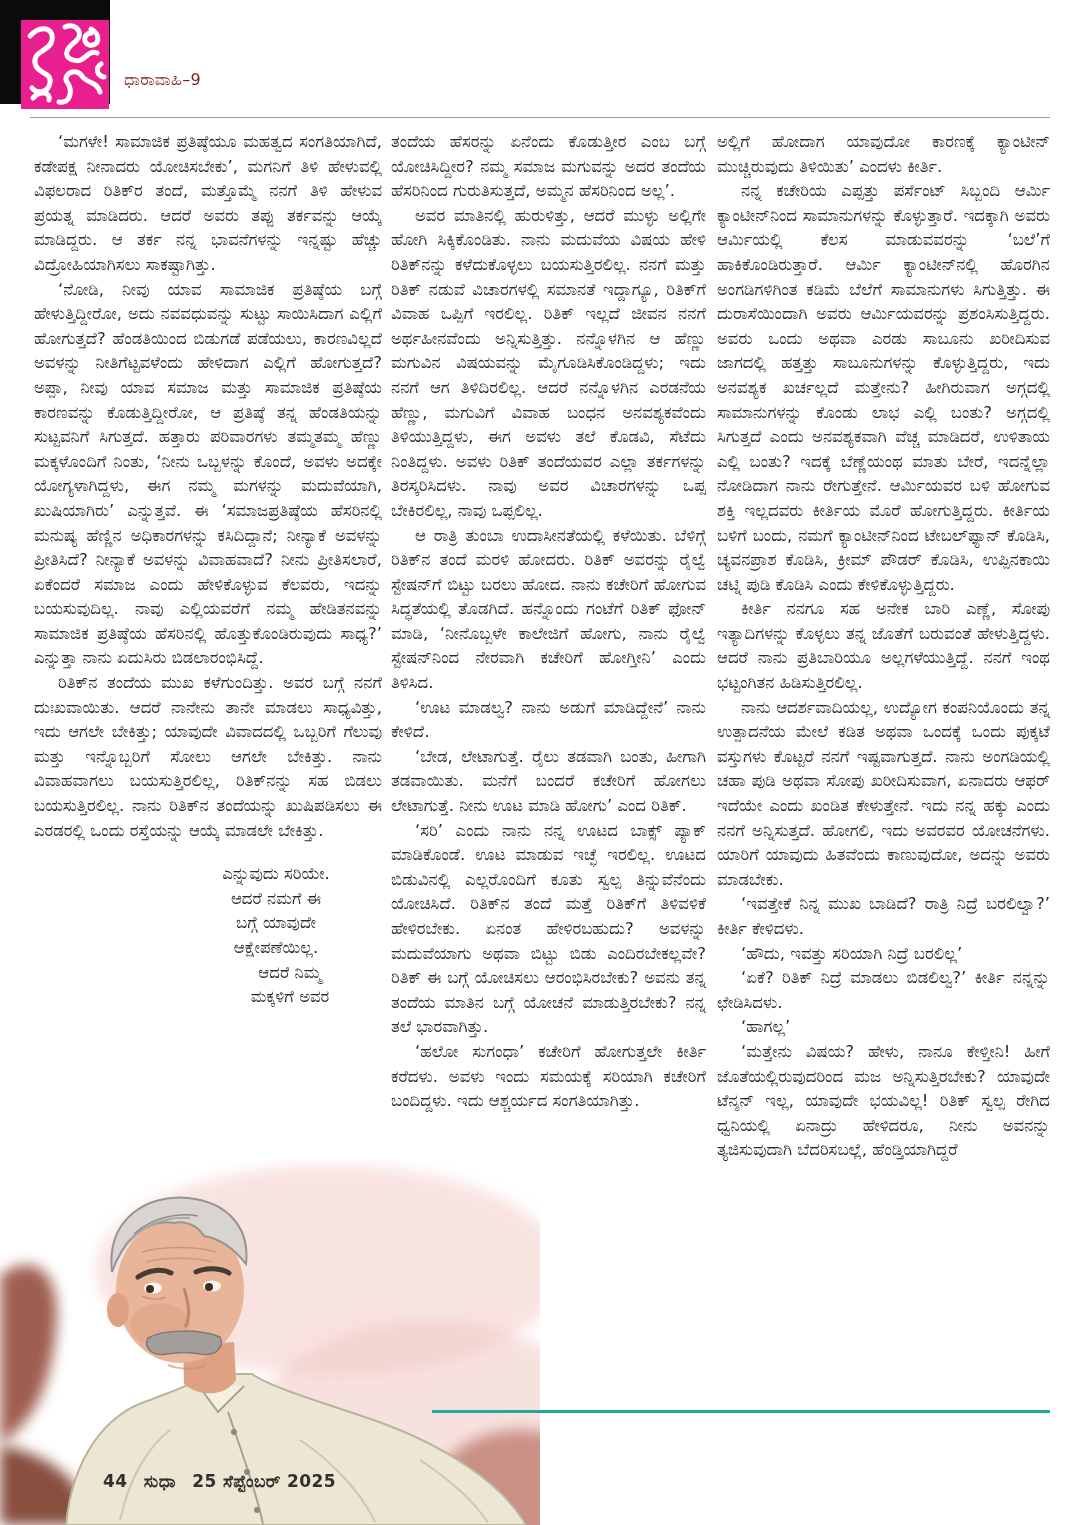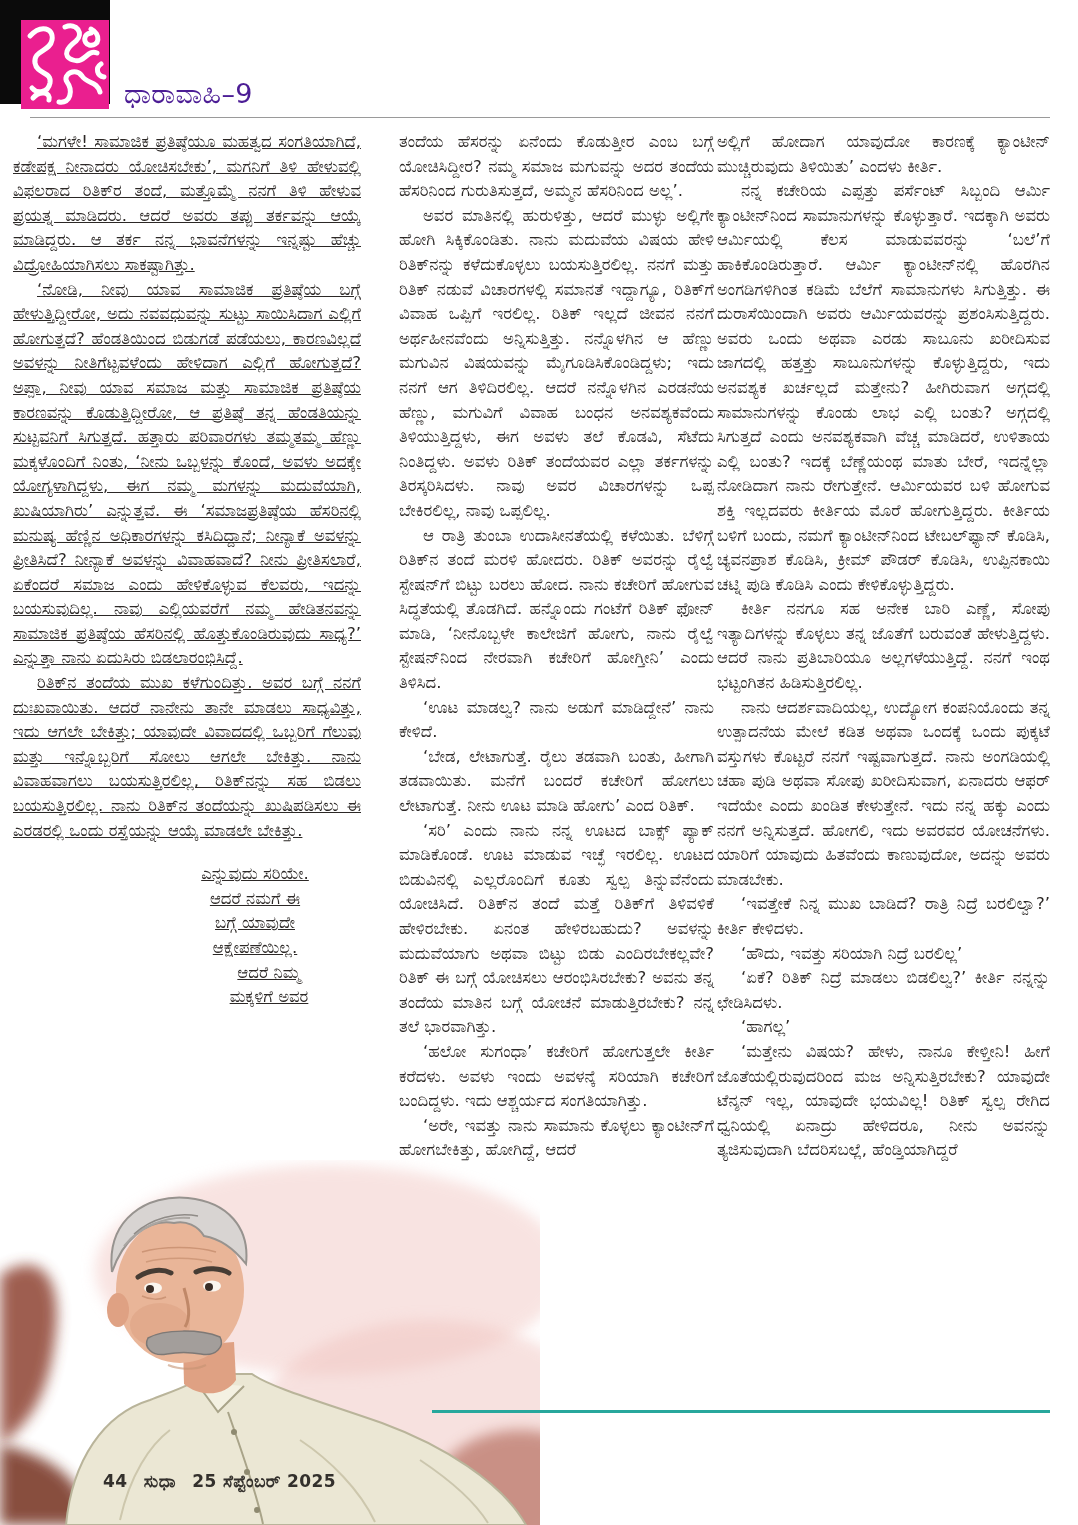--- a/index.html
+++ b/index.html
@@ -9,26 +9,26 @@
     margin:0 auto;
     background:#ffffff;
     overflow:hidden;
     font-family:"DejaVu Sans", sans-serif;
     color:#2c2826;
   }
   
   .logo-black{position:absolute;left:0;top:0;width:110px;height:104px;background:#0b0b0b;}
   .logo-pink{position:absolute;left:21px;top:20px;width:88px;height:89px;background:#ea1f8f;}
   .logo-pink svg{display:block;}
-  .serial-title{position:absolute;left:124px;top:78px;font-size:27px;font-weight:400;color:#4c1d95;letter-spacing:.3px;}
+  .serial-title{position:absolute;left:124px;top:70px;font-size:16px;font-weight:400;color:#7f1d1d;letter-spacing:.3px;}
   .header-rule{position:absolute;left:30px;top:117px;width:1020px;height:1px;background:#9a9a9a;}
   
   .col{position:absolute;top:130px;text-align:justify;font-size:16.5px;line-height:24.6px;z-index:2;}
-  #col1{left:13px;width:348px;text-decoration:underline;}
-  #col2{left:391px;width:315px;margin-left:8px;}
+  #col1{left:34px;width:348px;}
+  #col2{left:391px;width:315px;}
   #col3{left:717px;width:333px;}
   .col p{margin:0;text-indent:24px;}
   .col p.noindent{text-indent:0;}
   
   .wrap-lines{width:212px;margin-left:auto;text-align:center;margin-top:19px;}
   .wrap-lines div{text-indent:0;line-height:24.6px;}
   .wrap-lines div:nth-child(5),.wrap-lines div:nth-child(6){padding-left:28px;}
   
   .illustration{position:absolute;left:0;top:1160px;width:540px;height:365px;z-index:1;}
   
@@ -73,22 +73,21 @@
     </div>
   </div>
 
   <div class="col" id="col2">
     <p class="noindent">ತಂದೆಯ ಹೆಸರನ್ನು ಏನೆಂದು ಕೊಡುತ್ತೀರ ಎಂಬ ಬಗ್ಗೆ ಯೋಚಿಸಿದ್ದೀರ? ನಮ್ಮ ಸಮಾಜ ಮಗುವನ್ನು ಅದರ ತಂದೆಯ ಹೆಸರಿನಿಂದ ಗುರುತಿಸುತ್ತದೆ, ಅಮ್ಮನ ಹೆಸರಿನಿಂದ ಅಲ್ಲ’.</p>
     <p>ಅವರ ಮಾತಿನಲ್ಲಿ ಹುರುಳಿತ್ತು, ಆದರೆ ಮುಳ್ಳು ಅಲ್ಲಿಗೇ ಹೋಗಿ ಸಿಕ್ಕಿಕೊಂಡಿತು. ನಾನು ಮದುವೆಯ ವಿಷಯ ಹೇಳಿ ರಿತಿಕ್‌ನನ್ನು ಕಳೆದುಕೊಳ್ಳಲು ಬಯಸುತ್ತಿರಲಿಲ್ಲ. ನನಗೆ ಮತ್ತು ರಿತಿಕ್ ನಡುವೆ ವಿಚಾರಗಳಲ್ಲಿ ಸಮಾನತೆ ಇದ್ದಾಗ್ಯೂ, ರಿತಿಕ್‌ಗೆ ವಿವಾಹ ಒಪ್ಪಿಗೆ ಇರಲಿಲ್ಲ. ರಿತಿಕ್ ಇಲ್ಲದೆ ಜೀವನ ನನಗೆ ಅರ್ಥಹೀನವೆಂದು ಅನ್ನಿಸುತ್ತಿತ್ತು. ನನ್ನೊಳಗಿನ ಆ ಹೆಣ್ಣು ಮಗುವಿನ ವಿಷಯವನ್ನು ಮೈಗೂಡಿಸಿಕೊಂಡಿದ್ದಳು; ಇದು ನನಗೆ ಆಗ ತಿಳಿದಿರಲಿಲ್ಲ. ಆದರೆ ನನ್ನೊಳಗಿನ ಎರಡನೆಯ ಹೆಣ್ಣು, ಮಗುವಿಗೆ ವಿವಾಹ ಬಂಧನ ಅನವಶ್ಯಕವೆಂದು ತಿಳಿಯುತ್ತಿದ್ದಳು, ಈಗ ಅವಳು ತಲೆ ಕೊಡವಿ, ಸೆಟೆದು ನಿಂತಿದ್ದಳು. ಅವಳು ರಿತಿಕ್ ತಂದೆಯವರ ಎಲ್ಲಾ ತರ್ಕಗಳನ್ನು ತಿರಸ್ಕರಿಸಿದಳು. ನಾವು ಅವರ ವಿಚಾರಗಳನ್ನು ಒಪ್ಪ ಬೇಕಿರಲಿಲ್ಲ, ನಾವು ಒಪ್ಪಲಿಲ್ಲ.</p>
     <p>ಆ ರಾತ್ರಿ ತುಂಬಾ ಉದಾಸೀನತೆಯಲ್ಲಿ ಕಳೆಯಿತು. ಬೆಳಿಗ್ಗೆ ರಿತಿಕ್‌ನ ತಂದೆ ಮರಳಿ ಹೋದರು. ರಿತಿಕ್ ಅವರನ್ನು ರೈಲ್ವೆ ಸ್ಟೇಷನ್‌ಗೆ ಬಿಟ್ಟು ಬರಲು ಹೋದ. ನಾನು ಕಚೇರಿಗೆ ಹೋಗುವ ಸಿದ್ಧತೆಯಲ್ಲಿ ತೊಡಗಿದೆ. ಹನ್ನೊಂದು ಗಂಟೆಗೆ ರಿತಿಕ್ ಫೋನ್ ಮಾಡಿ, ‘ನೀನೊಬ್ಬಳೇ ಕಾಲೇಜಿಗೆ ಹೋಗು, ನಾನು ರೈಲ್ವೆ ಸ್ಟೇಷನ್‌ನಿಂದ ನೇರವಾಗಿ ಕಚೇರಿಗೆ ಹೋಗ್ತೀನಿ’ ಎಂದು ತಿಳಿಸಿದ.</p>
     <p>‘ಊಟ ಮಾಡಲ್ವ? ನಾನು ಅಡುಗೆ ಮಾಡಿದ್ದೇನೆ’ ನಾನು ಕೇಳಿದೆ.</p>
     <p>‘ಬೇಡ, ಲೇಟಾಗುತ್ತೆ. ರೈಲು ತಡವಾಗಿ ಬಂತು, ಹೀಗಾಗಿ ತಡವಾಯಿತು. ಮನೆಗೆ ಬಂದರೆ ಕಚೇರಿಗೆ ಹೋಗಲು ಲೇಟಾಗುತ್ತೆ. ನೀನು ಊಟ ಮಾಡಿ ಹೋಗು’ ಎಂದ ರಿತಿಕ್.</p>
     <p>‘ಸರಿ’ ಎಂದು ನಾನು ನನ್ನ ಊಟದ ಬಾಕ್ಸ್ ಪ್ಯಾಕ್ ಮಾಡಿಕೊಂಡೆ. ಊಟ ಮಾಡುವ ಇಚ್ಛೆ ಇರಲಿಲ್ಲ. ಊಟದ ಬಿಡುವಿನಲ್ಲಿ ಎಲ್ಲರೊಂದಿಗೆ ಕೂತು ಸ್ವಲ್ಪ ತಿನ್ನುವೆನೆಂದು ಯೋಚಿಸಿದೆ. ರಿತಿಕ್‌ನ ತಂದೆ ಮತ್ತೆ ರಿತಿಕ್‌ಗೆ ತಿಳಿವಳಿಕೆ ಹೇಳಿರಬೇಕು. ಏನಂತ ಹೇಳಿರಬಹುದು? ಅವಳನ್ನು ಮದುವೆಯಾಗು ಅಥವಾ ಬಿಟ್ಟು ಬಿಡು ಎಂದಿರಬೇಕಲ್ಲವೇ? ರಿತಿಕ್ ಈ ಬಗ್ಗೆ ಯೋಚಿಸಲು ಆರಂಭಿಸಿರಬೇಕು? ಅವನು ತನ್ನ ತಂದೆಯ ಮಾತಿನ ಬಗ್ಗೆ ಯೋಚನೆ ಮಾಡುತ್ತಿರಬೇಕು? ನನ್ನ ತಲೆ ಭಾರವಾಗಿತ್ತು.</p>
-    <p>‘ಹಲೋ ಸುಗಂಧಾ’ ಕಚೇರಿಗೆ ಹೋಗುತ್ತಲೇ ಕೀರ್ತಿ ಕರೆದಳು. ಅವಳು ಇಂದು ಅವಳನ್ಕೆ ಸರಿಯಾಗಿ ಕಚೇರಿಗೆ ಬಂದಿದ್ದಳು. ಇದು ಆಶ್ಚರ್ಯದ ಸಂಗತಿಯಾಗಿತ್ತು.</p>
-    <p>‘ಅರೇ, ಇವತ್ತು ನಾನು ಸಾಮಾನು ಕೊಳ್ಳಲು ಕ್ಯಾಂಟೀನ್‌ಗೆ ಹೋಗಬೇಕಿತ್ತು, ಹೋಗಿದ್ದೆ, ಆದರೆ</p>
+    <p>‘ಹಲೋ ಸುಗಂಧಾ’ ಕಚೇರಿಗೆ ಹೋಗುತ್ತಲೇ ಕೀರ್ತಿ ಕರೆದಳು. ಅವಳು ಇಂದು ಸಮಯಕ್ಕೆ ಸರಿಯಾಗಿ ಕಚೇರಿಗೆ ಬಂದಿದ್ದಳು. ಇದು ಆಶ್ಚರ್ಯದ ಸಂಗತಿಯಾಗಿತ್ತು.</p>
   </div>
 
   <div class="col" id="col3">
     <p class="noindent">ಅಲ್ಲಿಗೆ ಹೋದಾಗ ಯಾವುದೋ ಕಾರಣಕ್ಕೆ ಕ್ಯಾಂಟೀನ್ ಮುಚ್ಚಿರುವುದು ತಿಳಿಯಿತು’ ಎಂದಳು ಕೀರ್ತಿ.</p>
     <p>ನನ್ನ ಕಚೇರಿಯ ಎಪ್ಪತ್ತು ಪರ್ಸೆಂಟ್ ಸಿಬ್ಬಂದಿ ಆರ್ಮಿ ಕ್ಯಾಂಟೀನ್‌ನಿಂದ ಸಾಮಾನುಗಳನ್ನು ಕೊಳ್ಳುತ್ತಾರೆ. ಇದಕ್ಕಾಗಿ ಅವರು ಆರ್ಮಿಯಲ್ಲಿ ಕೆಲಸ ಮಾಡುವವರನ್ನು ‘ಬಲೆ’ಗೆ ಹಾಕಿಕೊಂಡಿರುತ್ತಾರೆ. ಆರ್ಮಿ ಕ್ಯಾಂಟೀನ್‌ನಲ್ಲಿ ಹೊರಗಿನ ಅಂಗಡಿಗಳಿಗಿಂತ ಕಡಿಮೆ ಬೆಲೆಗೆ ಸಾಮಾನುಗಳು ಸಿಗುತ್ತಿತ್ತು. ಈ ದುರಾಸೆಯಿಂದಾಗಿ ಅವರು ಆರ್ಮಿಯವರನ್ನು ಪ್ರಶಂಸಿಸುತ್ತಿದ್ದರು. ಅವರು ಒಂದು ಅಥವಾ ಎರಡು ಸಾಬೂನು ಖರೀದಿಸುವ ಜಾಗದಲ್ಲಿ ಹತ್ತತ್ತು ಸಾಬೂನುಗಳನ್ನು ಕೊಳ್ಳುತ್ತಿದ್ದರು, ಇದು ಅನವಶ್ಯಕ ಖರ್ಚಲ್ಲದೆ ಮತ್ತೇನು? ಹೀಗಿರುವಾಗ ಅಗ್ಗದಲ್ಲಿ ಸಾಮಾನುಗಳನ್ನು ಕೊಂಡು ಲಾಭ ಎಲ್ಲಿ ಬಂತು? ಅಗ್ಗದಲ್ಲಿ ಸಿಗುತ್ತದೆ ಎಂದು ಅನವಶ್ಯಕವಾಗಿ ವೆಚ್ಚ ಮಾಡಿದರೆ, ಉಳಿತಾಯ ಎಲ್ಲಿ ಬಂತು? ಇದಕ್ಕೆ ಬೆಣ್ಣೆಯಂಥ ಮಾತು ಬೇರೆ, ಇದನ್ನೆಲ್ಲಾ ನೋಡಿದಾಗ ನಾನು ರೇಗುತ್ತೇನೆ. ಆರ್ಮಿಯವರ ಬಳಿ ಹೋಗುವ ಶಕ್ತಿ ಇಲ್ಲದವರು ಕೀರ್ತಿಯ ಮೊರೆ ಹೋಗುತ್ತಿದ್ದರು. ಕೀರ್ತಿಯ ಬಳಿಗೆ ಬಂದು, ನಮಗೆ ಕ್ಯಾಂಟೀನ್‌ನಿಂದ ಟೇಬಲ್‌ಫ್ಯಾನ್ ಕೊಡಿಸಿ, ಚ್ಯವನಪ್ರಾಶ ಕೊಡಿಸಿ, ಕ್ರೀಮ್ ಪೌಡರ್ ಕೊಡಿಸಿ, ಉಪ್ಪಿನಕಾಯಿ ಚಟ್ನಿ ಪುಡಿ ಕೊಡಿಸಿ ಎಂದು ಕೇಳಿಕೊಳ್ಳುತ್ತಿದ್ದರು.</p>
     <p>ಕೀರ್ತಿ ನನಗೂ ಸಹ ಅನೇಕ ಬಾರಿ ಎಣ್ಣೆ, ಸೋಪು ಇತ್ಯಾದಿಗಳನ್ನು ಕೊಳ್ಳಲು ತನ್ನ ಜೊತೆಗೆ ಬರುವಂತೆ ಹೇಳುತ್ತಿದ್ದಳು. ಆದರೆ ನಾನು ಪ್ರತಿಬಾರಿಯೂ ಅಲ್ಲಗಳೆಯುತ್ತಿದ್ದೆ. ನನಗೆ ಇಂಥ ಭಟ್ಟಂಗಿತನ ಹಿಡಿಸುತ್ತಿರಲಿಲ್ಲ.</p>
     <p>ನಾನು ಆದರ್ಶವಾದಿಯಲ್ಲ, ಉದ್ಯೋಗ ಕಂಪನಿಯೊಂದು ತನ್ನ ಉತ್ಪಾದನೆಯ ಮೇಲೆ ಕಡಿತ ಅಥವಾ ಒಂದಕ್ಕೆ ಒಂದು ಪುಕ್ಕಟೆ ವಸ್ತುಗಳು ಕೊಟ್ಟರೆ ನನಗೆ ಇಷ್ಟವಾಗುತ್ತದೆ. ನಾನು ಅಂಗಡಿಯಲ್ಲಿ ಚಹಾ ಪುಡಿ ಅಥವಾ ಸೋಪು ಖರೀದಿಸುವಾಗ, ಏನಾದರು ಆಫರ್ ಇದೆಯೇ ಎಂದು ಖಂಡಿತ ಕೇಳುತ್ತೇನೆ. ಇದು ನನ್ನ ಹಕ್ಕು ಎಂದು ನನಗೆ ಅನ್ನಿಸುತ್ತದೆ. ಹೋಗಲಿ, ಇದು ಅವರವರ ಯೋಚನೆಗಳು. ಯಾರಿಗೆ ಯಾವುದು ಹಿತವೆಂದು ಕಾಣುವುದೋ, ಅದನ್ನು ಅವರು ಮಾಡಬೇಕು.</p>
     <p>‘ಇವತ್ತೇಕೆ ನಿನ್ನ ಮುಖ ಬಾಡಿದೆ? ರಾತ್ರಿ ನಿದ್ರೆ ಬರಲಿಲ್ವಾ?’ ಕೀರ್ತಿ ಕೇಳಿದಳು.</p>
     <p>‘ಹೌದು, ಇವತ್ತು ಸರಿಯಾಗಿ ನಿದ್ರೆ ಬರಲಿಲ್ಲ’</p>
     <p>‘ಏಕೆ? ರಿತಿಕ್ ನಿದ್ರೆ ಮಾಡಲು ಬಿಡಲಿಲ್ವ?’ ಕೀರ್ತಿ ನನ್ನನ್ನು ಛೇಡಿಸಿದಳು.</p>

